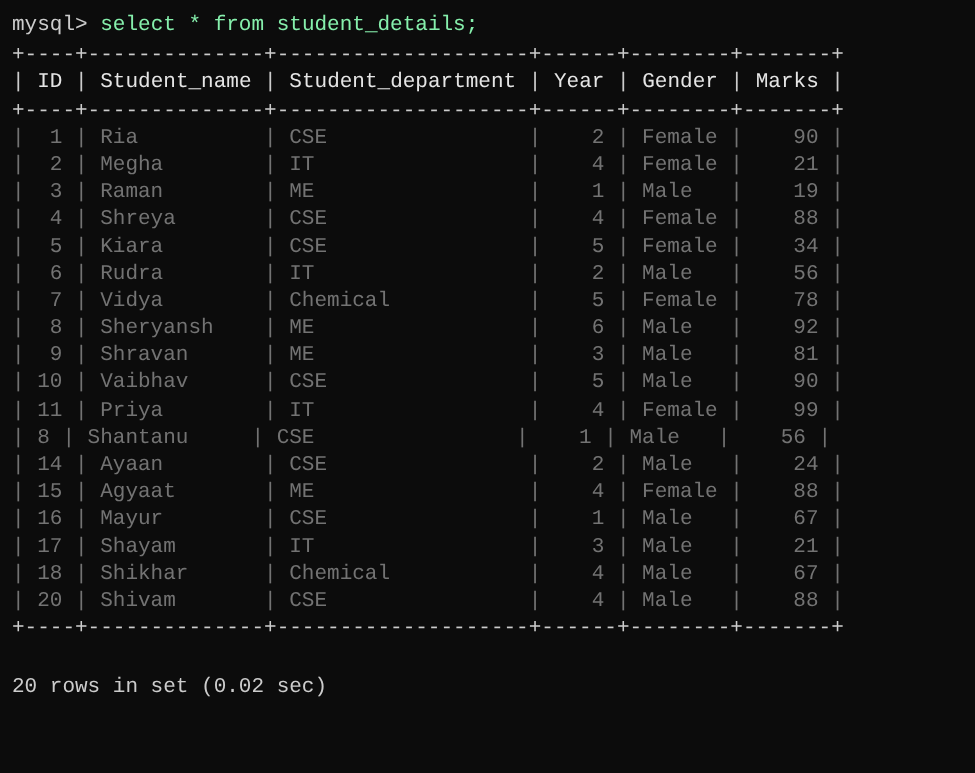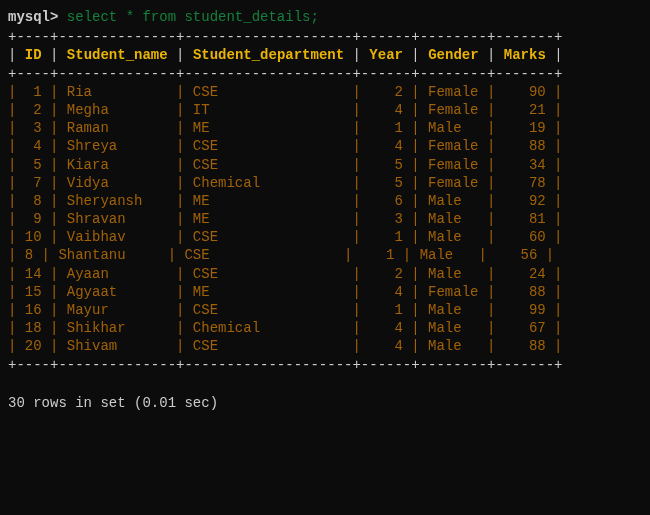--- a/index.html
+++ b/index.html
@@ -16,41 +16,39 @@
       width: 650px;
       height: 515px;
       overflow: hidden;
       line-height: 1.3;
     }
     .prompt-line {
       margin-bottom: 2px;
     }
     .prompt-label {
       color: #cccccc;
-      font-weight: bold;
     }
     .query-text {
-      color: #15803d;
+      color: #86efac;
     }
     .table-border {
       color: #cccccc;
       white-space: pre;
       font-family: 'Consolas', 'Courier New', monospace;
     }
     .header-row {
       white-space: pre;
       color: #cccccc;
     }
     .data-row {
       white-space: pre;
-      color: #a16207;
+      color: #737373;
     }
     .col-header {
-      color: #eab308;
-      font-weight: bold;
+      color: #e5e5e5;
     }
     .pipe {
       color: #cccccc;
     }
     .status-line {
       margin-top: 2px;
       color: #cccccc;
     }
   </style>
 </head>
@@ -63,27 +61,30 @@
   </div>
   <div class="table-border">+----+--------------+--------------------+------+--------+-------+</div>
   <div class="header-row" id="header-row"><span class="pipe">|</span> <span class="col-header">ID</span> <span class="pipe">|</span> <span class="col-header">Student_name</span> <span class="pipe">|</span> <span class="col-header">Student_department</span> <span class="pipe">|</span> <span class="col-header">Year</span> <span class="pipe">|</span> <span class="col-header">Gender</span> <span class="pipe">|</span> <span class="col-header">Marks</span> <span class="pipe">|</span></div>
   <div class="table-border">+----+--------------+--------------------+------+--------+-------+</div>
   <div id="data-rows">
       <div class="data-row">|  1 | Ria          | CSE                |    2 | Female |    90 |</div>
       <div class="data-row">|  2 | Megha        | IT                 |    4 | Female |    21 |</div>
       <div class="data-row">|  3 | Raman        | ME                 |    1 | Male   |    19 |</div>
       <div class="data-row">|  4 | Shreya       | CSE                |    4 | Female |    88 |</div>
       <div class="data-row">|  5 | Kiara        | CSE                |    5 | Female |    34 |</div>
+      <div class="data-row">|  6 | Rudra        | IT                 |    2 | Male   |    56 |</div>
       <div class="data-row">|  7 | Vidya        | Chemical           |    5 | Female |    78 |</div>
       <div class="data-row">|  8 | Sheryansh    | ME                 |    6 | Male   |    92 |</div>
       <div class="data-row">|  9 | Shravan      | ME                 |    3 | Male   |    81 |</div>
-      <div class="data-row">| 10 | Vaibhav      | CSE                |    1 | Male   |    60 |</div>
+      <div class="data-row">| 10 | Vaibhav      | CSE                |    5 | Male   |    90 |</div>
+      <div class="data-row">| 11 | Priya        | IT                 |    4 | Female |    99 |</div>
       <div class="data-row">| 8 | Shantanu     | CSE                |    1 | Male   |    56 |</div>
       <div class="data-row">| 14 | Ayaan        | CSE                |    2 | Male   |    24 |</div>
       <div class="data-row">| 15 | Agyaat       | ME                 |    4 | Female |    88 |</div>
-      <div class="data-row">| 16 | Mayur        | CSE                |    1 | Male   |    99 |</div>
+      <div class="data-row">| 16 | Mayur        | CSE                |    1 | Male   |    67 |</div>
+      <div class="data-row">| 17 | Shayam       | IT                 |    3 | Male   |    21 |</div>
       <div class="data-row">| 18 | Shikhar      | Chemical           |    4 | Male   |    67 |</div>
       <div class="data-row">| 20 | Shivam       | CSE                |    4 | Male   |    88 |</div>
     </div>
   <div class="table-border">+----+--------------+--------------------+------+--------+-------+</div>
   <div>&nbsp;</div>
-  <div class="status-line">30 rows in set (0.01 sec)</div>
+  <div class="status-line">20 rows in set (0.02 sec)</div>
 </div>
 
 </body></html>

